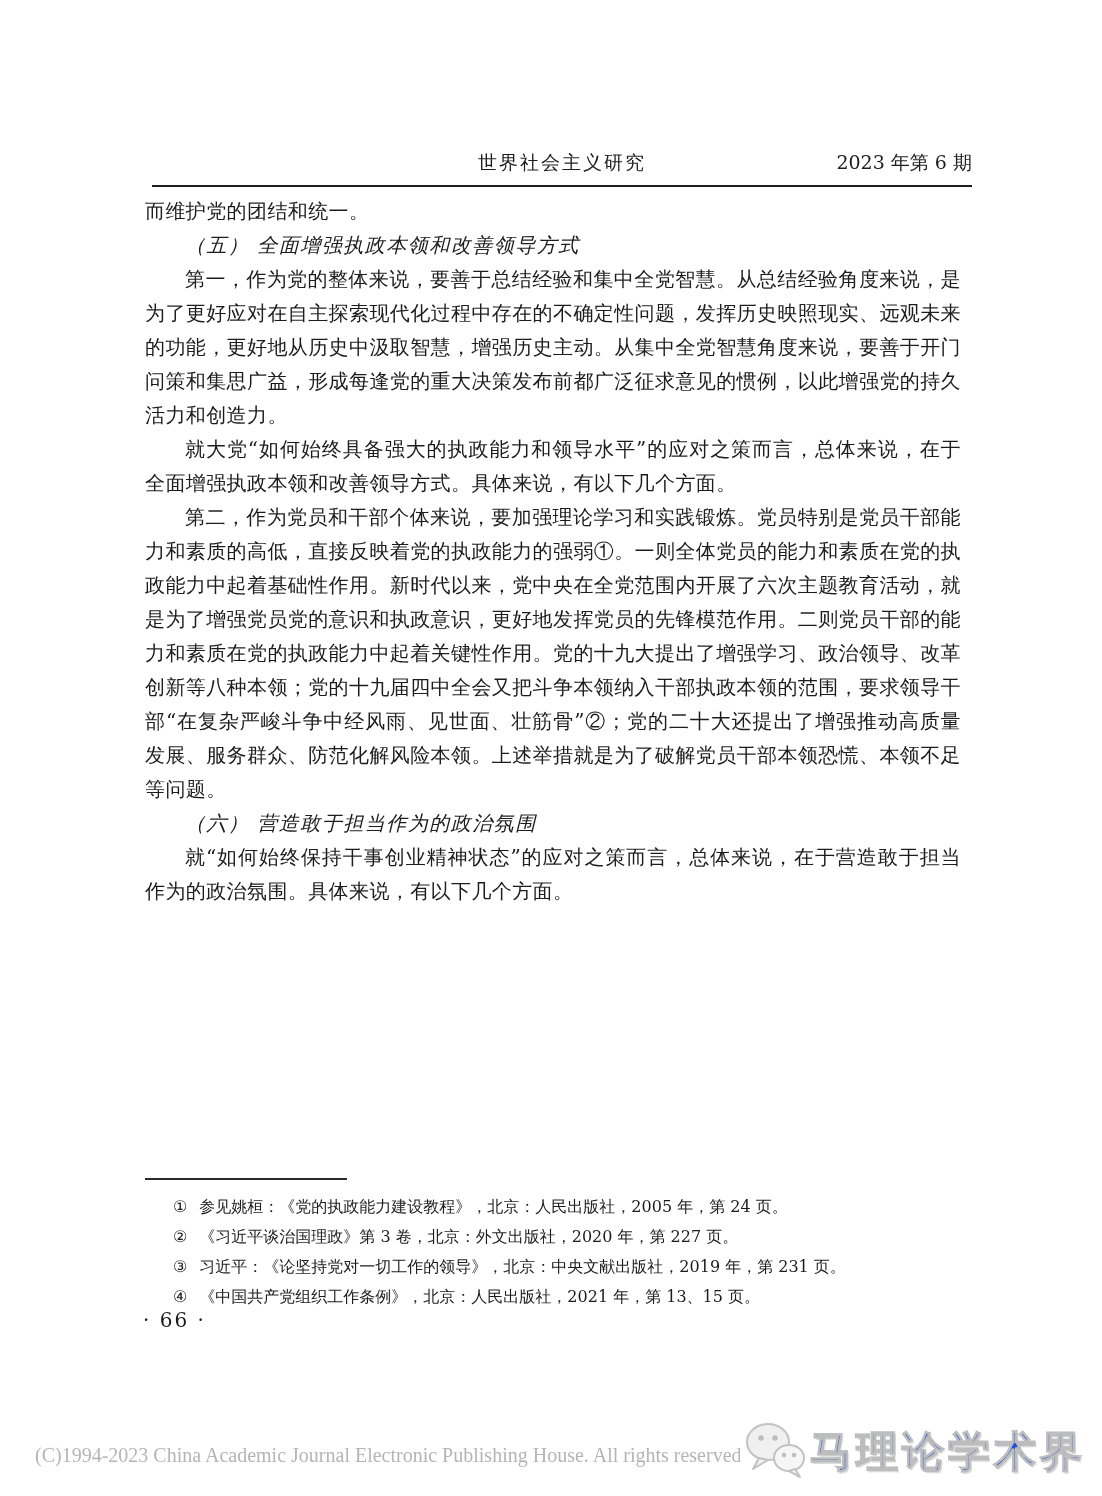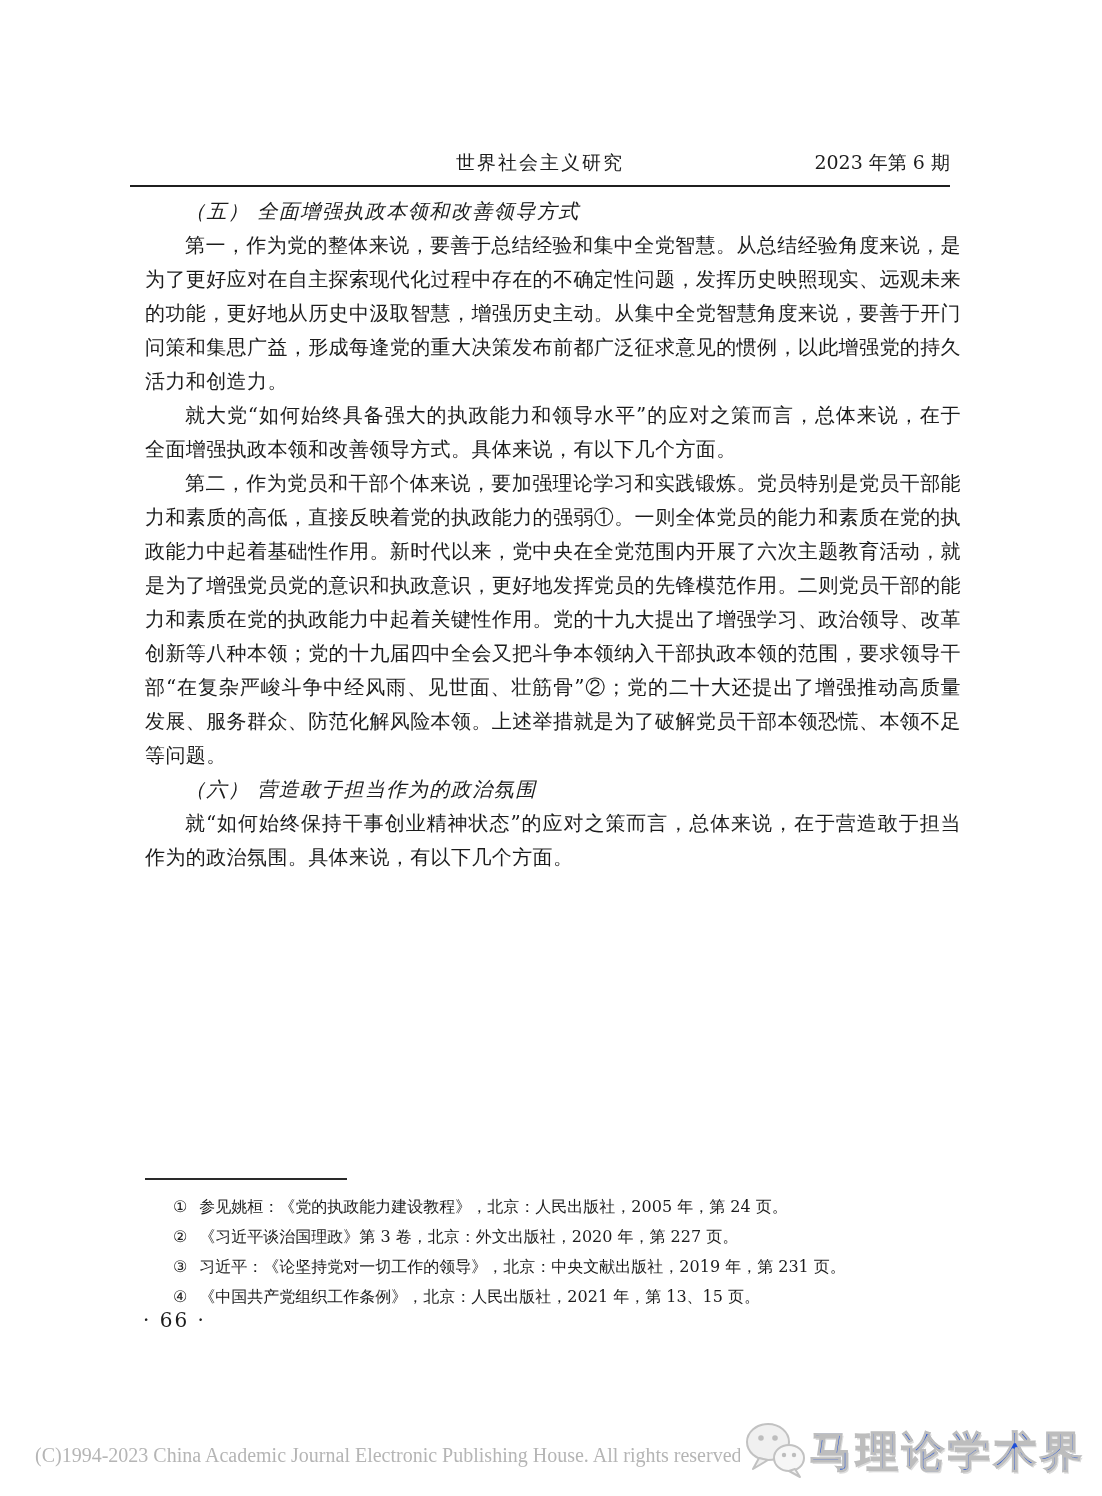--- a/index.html
+++ b/index.html
@@ -8,21 +8,21 @@
     background: #ffffff;
     position: relative;
     overflow: hidden;
     font-family: "DejaVu Serif", "Liberation Serif", serif;
     color: #1c1c1c;
   }
 
   
   .page-header {
     position: absolute;
-    top: 150px; left: 130px; width: 820px;
+    top: 150px; left: 152px; width: 820px;
   }
   .header-row {
     display: flex; align-items: baseline;
     font-size: 19px;
     padding-bottom: 9px;
     border-bottom: 2.5px solid #1f1f1f;
   }
   .header-spacer { flex: 1; }
   .journal-title { flex: 0 0 auto; letter-spacing: 2px; }
   .issue-wrap { flex: 1; text-align: right; }
@@ -103,20 +103,21 @@
 
 <div class="page-header">
   <div class="header-row">
     <span class="header-spacer"></span>
     <span class="journal-title">世界社会主义研究</span>
     <span class="issue-wrap">2023 年第 6 期</span>
   </div>
 </div>
 
 <div class="article">
+  <p class="continuation">而维护党的团结和统一。</p>
   <p class="heading">（五） 全面增强执政本领和改善领导方式</p>
   <p class="body">第一，作为党的整体来说，要善于总结经验和集中全党智慧。从总结经验角度来说，是为了更好应对在自主探索现代化过程中存在的不确定性问题，发挥历史映照现实、远观未来的功能，更好地从历史中汲取智慧，增强历史主动。从集中全党智慧角度来说，要善于开门问策和集思广益，形成每逢党的重大决策发布前都广泛征求意见的惯例，以此增强党的持久活力和创造力。</p>
   <p class="body">就大党“如何始终具备强大的执政能力和领导水平”的应对之策而言，总体来说，在于全面增强执政本领和改善领导方式。具体来说，有以下几个方面。</p>
   <p class="body">第二，作为党员和干部个体来说，要加强理论学习和实践锻炼。党员特别是党员干部能力和素质的高低，直接反映着党的执政能力的强弱①。一则全体党员的能力和素质在党的执政能力中起着基础性作用。新时代以来，党中央在全党范围内开展了六次主题教育活动，就是为了增强党员党的意识和执政意识，更好地发挥党员的先锋模范作用。二则党员干部的能力和素质在党的执政能力中起着关键性作用。党的十九大提出了增强学习、政治领导、改革创新等八种本领；党的十九届四中全会又把斗争本领纳入干部执政本领的范围，要求领导干部“在复杂严峻斗争中经风雨、见世面、壮筋骨”②；党的二十大还提出了增强推动高质量发展、服务群众、防范化解风险本领。上述举措就是为了破解党员干部本领恐慌、本领不足等问题。</p>
   <p class="heading">（六） 营造敢于担当作为的政治氛围</p>
   <p class="body">就“如何始终保持干事创业精神状态”的应对之策而言，总体来说，在于营造敢于担当作为的政治氛围。具体来说，有以下几个方面。</p>
 </div>
 
 <div class="footnotes">
   <div class="fn-rule"></div>

